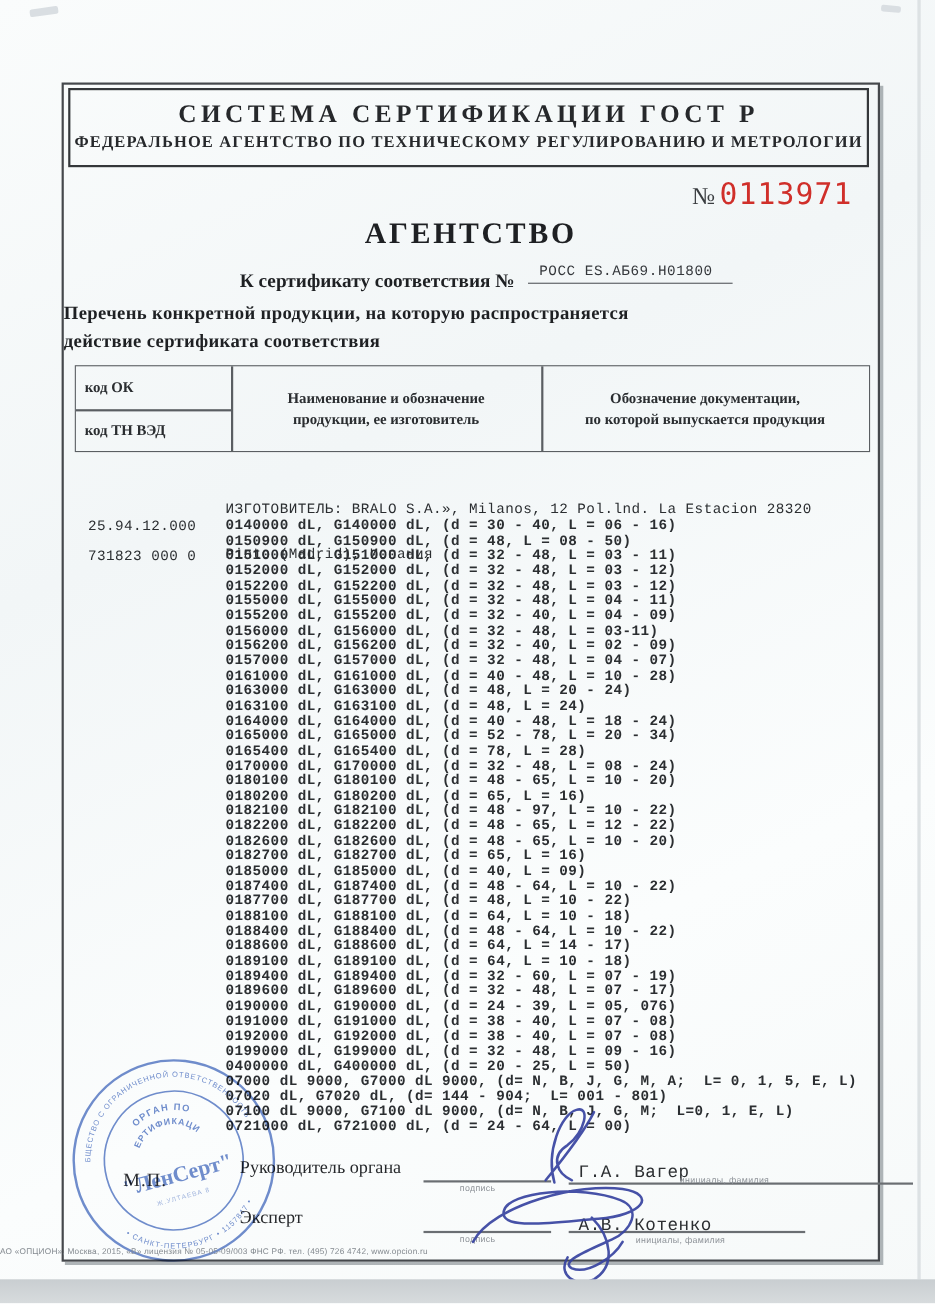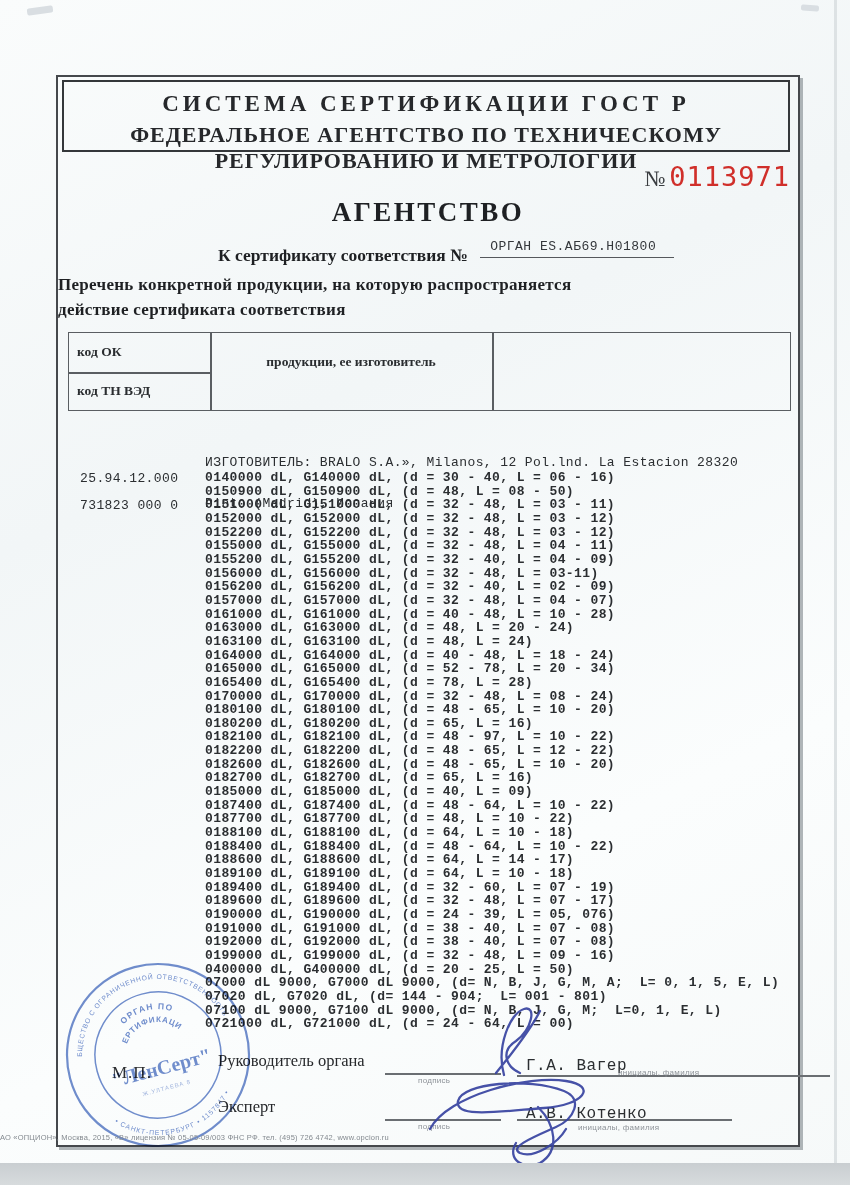--- a/index.html
+++ b/index.html
@@ -9,22 +9,22 @@
         font-family:"Liberation Serif",serif;color:#1e2023;}
   .scan-band{position:absolute;left:0;top:1163px;width:850px;height:22px;
         background:linear-gradient(#c9ced1,#d7dbdd);}
   .scan-right{position:absolute;left:834px;top:0;width:3px;height:1163px;background:#dde2e4;}
   .corner-mark{position:absolute;background:#d9dee2;border-radius:2px;}
   .frame{position:absolute;left:56px;top:48px;width:740px;height:1068px;
         border:2px solid #45484c;box-shadow:3px 3px 0 rgba(125,133,139,.6);margin-top:27px;}
   .headerbox{position:absolute;left:4px;top:3px;width:724px;height:68px;
         border:2px solid #34373a;text-align:center;}
   .h1{margin-top:9px;font-size:23px;font-weight:bold;letter-spacing:4px;color:#26282b;}
-  .h2{margin-top:5px;font-size:22px;font-weight:bold;letter-spacing:1px;color:#26282b;}
-  .numline{position:absolute;top:84px;right:8px;white-space:nowrap;}
+  .h2{margin-top:5px;font-size:15px;font-weight:bold;letter-spacing:1px;color:#26282b;}
+  .numline{position:absolute;top:84px;right:23px;white-space:nowrap;}
   .numsym{font-size:22px;color:#3a3d40;}
   .numred{font-family:"DejaVu Sans Mono",monospace;font-size:27px;letter-spacing:1px;color:#d02f2a;}
   .title{position:absolute;top:120px;left:0;width:100%;text-align:center;
         font-size:27px;font-weight:bold;letter-spacing:2.5px;}
   .certline{position:absolute;top:168px;left:160px;font-size:17.5px;font-weight:bold;white-space:nowrap;}
   .certnum{display:inline-block;position:relative;top:-11px;margin-left:8px;
         font-family:"Liberation Mono",monospace;font-weight:normal;font-size:13px;letter-spacing:.5px;
         color:#34373b;border-bottom:1.5px solid #55585c;padding:0 18px 3px 10px;}
   .sub{position:absolute;left:0;width:100%;font-size:17px;font-weight:bold;letter-spacing:.3px;}
   .table{position:absolute;left:10px;top:255px;width:721px;height:77px;border:1.5px solid #5a5e62;}
@@ -64,34 +64,39 @@
 
     <div class="numline">
       <span class="numsym">№</span>
       <span class="numred">0113971</span>
     </div>
 
     <div class="title">АГЕНТСТВО</div>
 
     <div class="certline">
       <span>К сертификату соответствия №</span>
-      <span class="certnum">ОРГАН ES.АБ69.H01800</span>
+      <span class="certnum">РОСС ES.АБ69.H01800</span>
     </div>
 
     <div class="sub" style="top:198px;">Перечень конкретной продукции,  на которую распространяется</div>
     <div class="sub" style="top:223px;">действие сертификата соответствия</div>
 
     <div class="table">
       <div class="vline" style="left:141px;"></div>
       <div class="vline" style="left:423px;"></div>
       <div class="hline-left"></div>
       <div class="tcell" style="left:8px;top:11px;">код ОК</div>
       <div class="tcell" style="left:8px;top:50px;">код ТН ВЭД</div>
       <div class="tcell center" style="left:141px;top:19px;width:282px;">
+        <div>Наименование и обозначение</div>
         <div>продукции, ее изготовитель</div>
+      </div>
+      <div class="tcell center" style="left:423px;top:19px;width:298px;">
+        <div>Обозначение документации,</div>
+        <div>по которой выпускается продукция</div>
       </div>
     </div>
 
     <div class="mono manu">
       <div>ИЗГОТОВИТЕЛЬ: BRALO S.A.», Milanos, 12 Pol.lnd. La Estacion 28320</div>
       <div>Pinto (Madrid), Испания</div>
     </div>
 
     <div class="mono codes" style="top:395px;">25.94.12.000</div>
     <div class="mono codes" style="top:422px;">731823 000 0</div>

